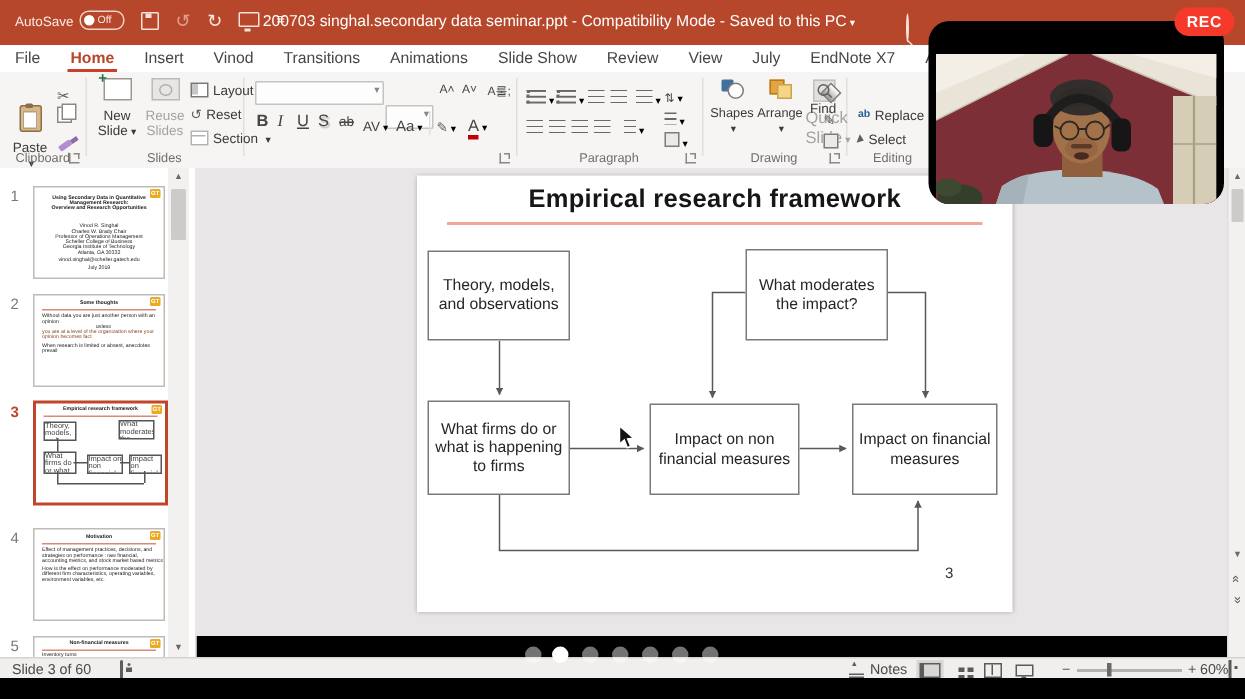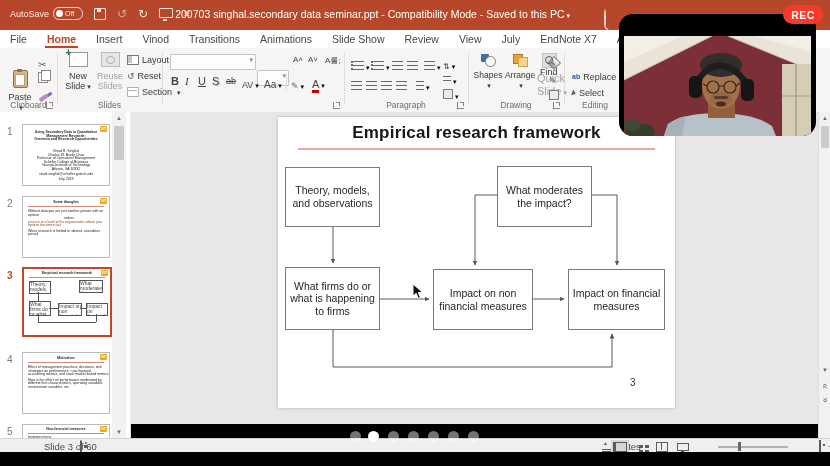--- a/index.html
+++ b/index.html
@@ -113,21 +113,21 @@
         text-align:center;font-size:10.5px;color:#262626;line-height:1.2;padding:2px;box-sizing:border-box;}
   #pageno{left:352px;top:260px;font-size:10px;color:#333;}
   #cursor{left:134px;top:166px;z-index:5;}
   
   #notesbar{left:130px;top:424px;width:688px;height:14px;background:#f4f3f2;border-top:1px solid #dcdad8;}
   #notes-ph{left:12px;top:2px;font-size:10px;color:#5f5e5c;}
   .recdot{position:absolute;top:431px;width:11px;height:11px;border-radius:50%;background:rgba(255,255,255,.45);z-index:40;}
   .recdot.on{background:#ffffff;}
   #statusbar{left:0;top:438px;width:830px;height:14px;background:#f0efee;border-top:1px solid #d6d4d2;
              font-size:9.5px;color:#4a4a4a;}
-  .st{top:2px;margin-left:36px;}
+  .st{top:2px;}
   .i-access{width:11px;height:9px;border:1px solid #5f5e5c;border-radius:1px;position:relative;}
   .i-access::before{content:"";position:absolute;left:4px;top:1px;width:2px;height:2px;border-radius:50%;background:#5f5e5c;}
   .i-access::after{content:"";position:absolute;left:3px;top:4px;width:4px;height:3px;background:#5f5e5c;}
   .i-notes-t{width:10px;height:8px;position:relative;}
   .i-notes-t::before{content:"\25B4";position:absolute;left:2px;top:-4px;font-size:6px;color:#5f5e5c;}
   .i-notes-t::after{content:"";position:absolute;left:0;top:6px;width:10px;height:1px;background:#5f5e5c;box-shadow:0 2px 0 #5f5e5c;}
   .vbtn{width:18px;height:13px;display:flex;align-items:center;justify-content:center;}
   .vbtn.on{background:#d8d6d4;}
   .ic-normal{width:10px;height:8px;border:1px solid #5a5a5a;border-left:3px solid #5a5a5a;}
   .ic-grid{width:4px;height:3px;background:#5a5a5a;box-shadow:6px 0 0 #5a5a5a,0 5px 0 #5a5a5a,6px 5px 0 #5a5a5a;}

